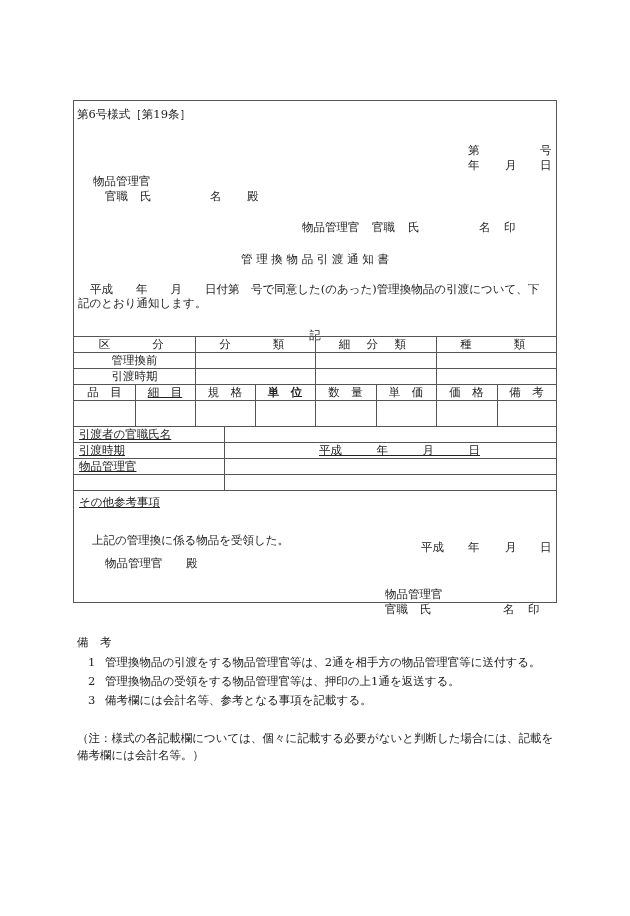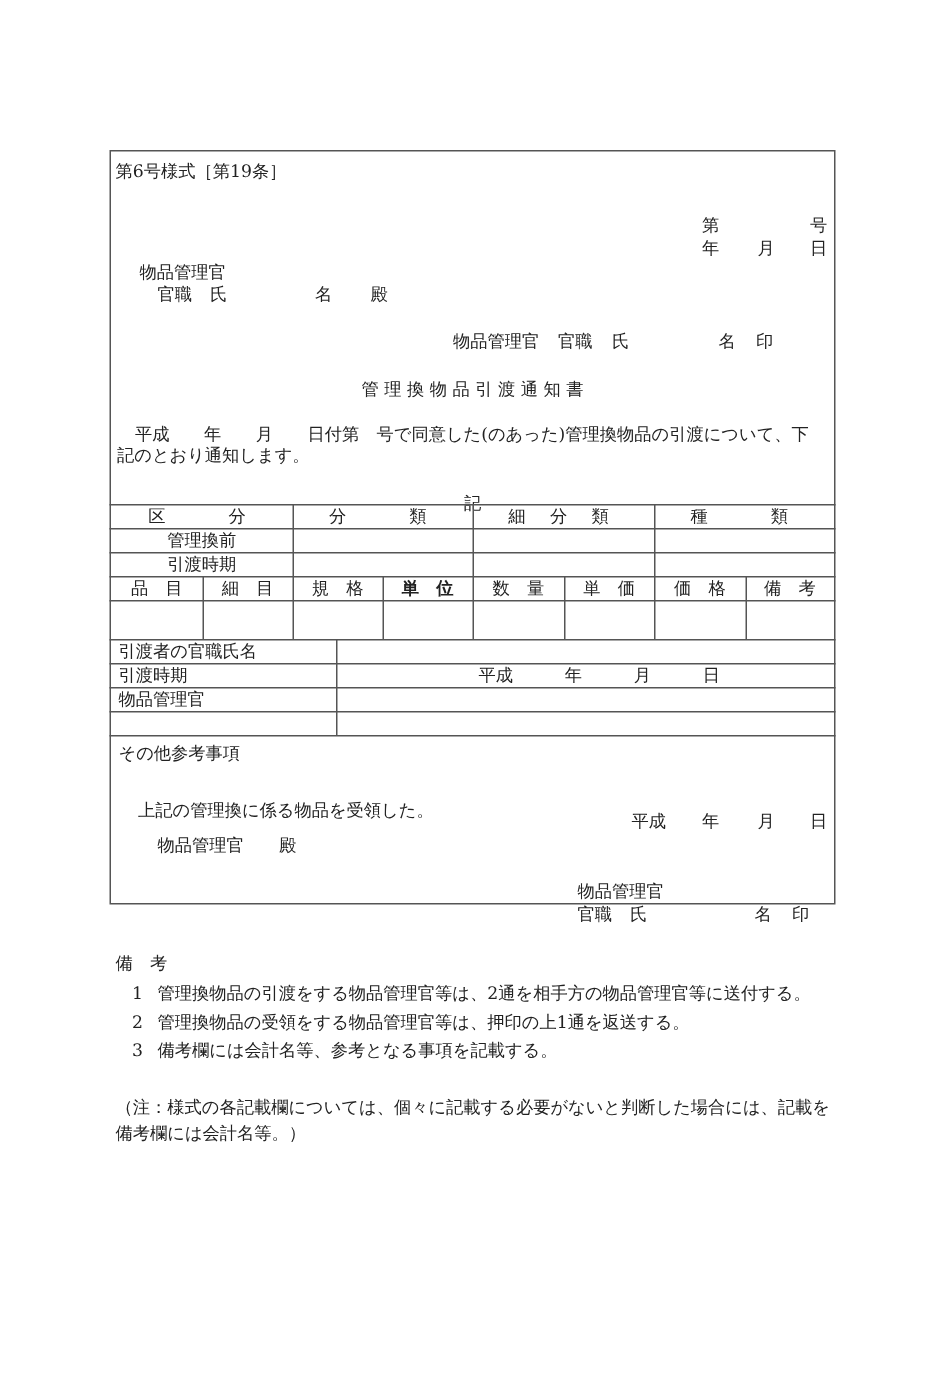--- a/index.html
+++ b/index.html
@@ -6,21 +6,21 @@
   body {
     width: 630px; height: 916px; position: relative; overflow: hidden;
     font-family: "DejaVu Serif", "Liberation Serif", serif;
     color: #222; font-size: 11.5px;
   }
   .abs { position: absolute; white-space: nowrap; line-height: 14px; margin-top: 23px; }
   .frame { position: absolute; border: 1px solid #555; box-sizing: border-box; }
   .hline { position: absolute; height: 0; border-top: 1px solid #555; }
   .vline { position: absolute; width: 0; border-left: 1px solid #555; }
   .cell { position: absolute; text-align: center; line-height: 16px; height: 16px; white-space: nowrap; }
-  .cell.left { text-align: left; padding-left: 5px; box-sizing: border-box; }
+  .cell.left { text-align: left; padding-left: 5px; box-sizing: border-box; text-decoration: underline; }
   .spaced { letter-spacing: 0.55em; }
 </style>
 </head>
 <body>
 
 <div class="abs" style="left:77px; top:84px;">第6号様式［第19条］</div>
 
 <div class="frame" style="left:73px; top:100px; width:484px; height:503px;"></div>
 
 <div class="abs" style="left:468px; top:120px;">第</div>
@@ -79,21 +79,21 @@
 <div class="cell" style="left:74px; width:121px; top:368px;">引渡時期</div>
 
 <div class="cell" style="left:196px; width:119px; top:352px;"></div>
 <div class="cell" style="left:316px; width:120px; top:352px;"></div>
 <div class="cell" style="left:437px; width:119px; top:352px;"></div>
 <div class="cell" style="left:196px; width:119px; top:368px;"></div>
 <div class="cell" style="left:316px; width:120px; top:368px;"></div>
 <div class="cell" style="left:437px; width:119px; top:368px;"></div>
 
 <div class="cell" style="left:74px;  width:61px; top:384px;">品　目</div>
-<div class="cell" style="left:135px; width:60px; top:384px;">細　目</div>
+<div class="cell" style="left:135px; width:60px; top:384px;text-decoration:underline;">細　目</div>
 <div class="cell" style="left:195px; width:60px; top:384px;">規　格</div>
 <div class="cell" style="left:255px; width:60px; top:384px;font-weight:bold;">単　位</div>
 <div class="cell" style="left:315px; width:61px; top:384px;">数　量</div>
 <div class="cell" style="left:376px; width:60px; top:384px;">単　価</div>
 <div class="cell" style="left:436px; width:61px; top:384px;">価　格</div>
 <div class="cell" style="left:497px; width:59px; top:384px;">備　考</div>
 
 <div class="cell" style="left:74px;  width:61px; top:400px; height:26px;"></div>
 <div class="cell" style="left:135px; width:60px; top:400px; height:26px;"></div>
 <div class="cell" style="left:195px; width:60px; top:400px; height:26px;"></div>

